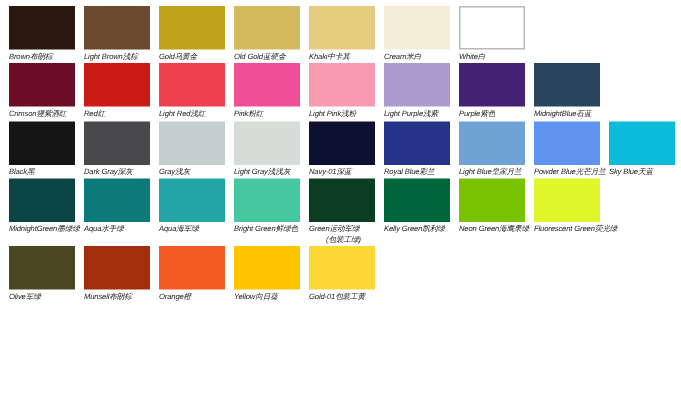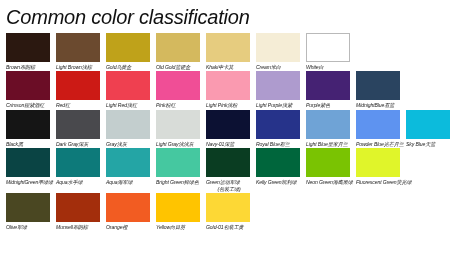--- a/index.html
+++ b/index.html
@@ -71,21 +71,20 @@
     display: block;
     text-align: center;
     width: 46px;
   }
 </style>
 </head>
 <body>
 
 <div class="page">
 
-  <h1 class="title">Common color classification</h1>
 
   <div class="rows" id="grid">
       <div class="row">
         <div class="cell">
           <div class="swatch" style="background: rgb(43, 24, 16);"></div>
           <div class="label">Brown布朗棕</div>
         </div>
         <div class="cell">
           <div class="swatch" style="background: rgb(107, 74, 47);"></div>
           <div class="label">Light Brown浅棕</div>

